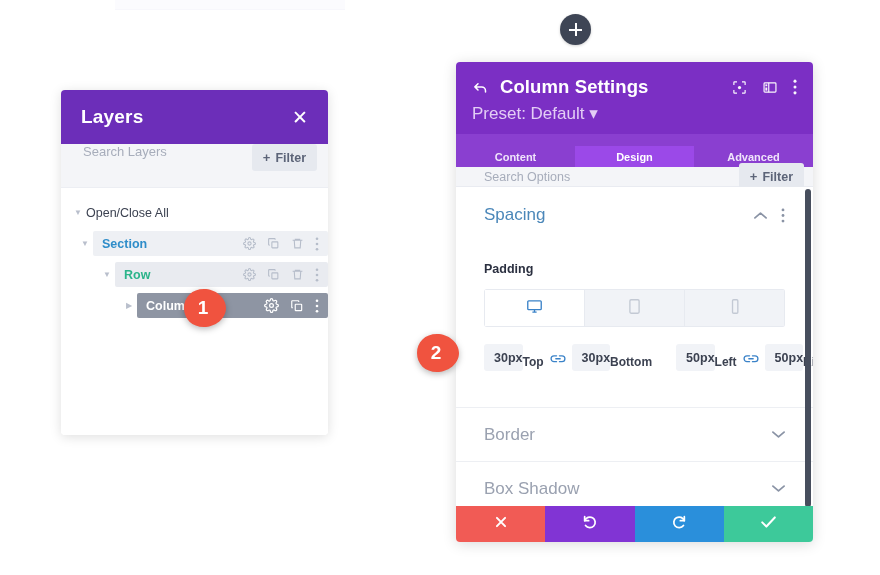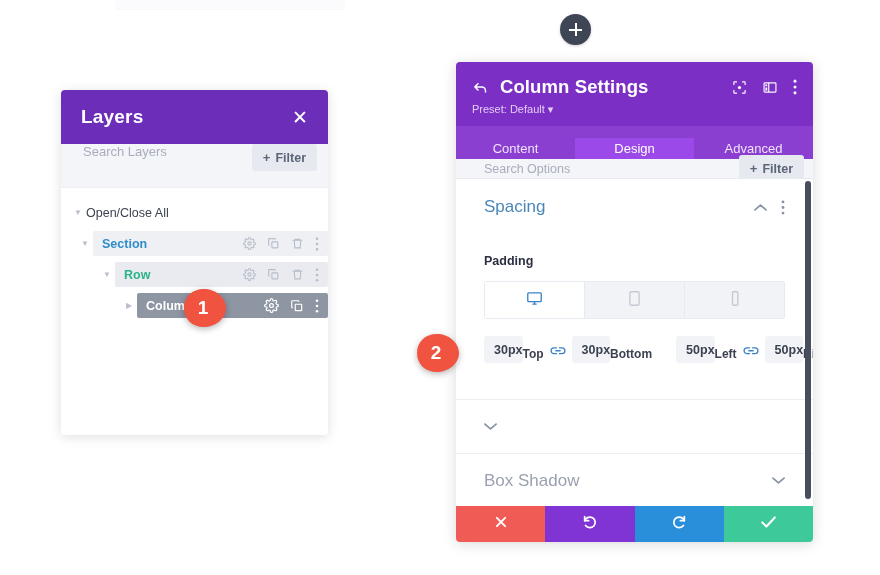--- a/index.html
+++ b/index.html
@@ -108,26 +108,26 @@
     overflow:hidden; display:flex; flex-direction:column;
   }
   .sp-header {
     background:#7b2fc4; padding: 14px 16px 10px 16px;
   }
   .sp-header-top { display:flex; align-items:center; }
   .sp-back { color:#fff; font-size:17px; margin-right:11px; cursor:pointer; display:flex; }
   .sp-title { color:#fff; font-size:18.5px; font-weight:bold; flex:1; letter-spacing:.1px; }
   .sp-hicons { display:flex; align-items:center; gap:15px; }
   .sp-hicons .hi { cursor:pointer; display:flex; opacity:.96; }
-  .sp-preset { color:#e3cdf5; font-size:11px; margin-top:5px; cursor:pointer; }
+  .sp-preset { color:#e3cdf5; font-size:17px; margin-top:5px; cursor:pointer; }
 
   .sp-tabs { display:flex; background:#8a3fd0; height:33px; }
   .sp-tab {
     flex:1; display:flex; align-items:center; justify-content:center;
-    color:#f0e4fb; font-size:13px; font-weight:normal; cursor:pointer;margin-top:12px;
+    color:#f0e4fb; font-size:11px; font-weight:bold; cursor:pointer;margin-top:12px;
   }
   .sp-tab.active { background:#9b49e8; color:#fff; }
 
   .sp-search-bar {
     height:20px; background:#f4f5f8;
     display:flex; align-items:center; justify-content:space-between;
     padding: 0 9px 0 28px; border-bottom:1px solid #e9ebf1;
   }
   .sp-search-ph { color:#a7adbb; font-size:12.5px; }
 
@@ -463,20 +463,21 @@
               <div class="pad-input">50px</div>
               <div class="pad-cap">Right</div>
             </div>
           </div>
         </div>
       </div>
 
       <div style="height:34px"></div>
 
       <div class="sec-closed">
+        <span class="sec-title-closed">Border</span>
         <span class="chev">
           <svg width="13" height="9" viewBox="0 0 14 9" fill="none" stroke="#8a93a5" stroke-width="1.9" stroke-linecap="round" stroke-linejoin="round">
               <path d="M1 2l6 5 6-5"></path>
             </svg>
         </span>
       </div>
 
       <div class="sec-closed">
         <span class="sec-title-closed">Box Shadow</span>
         <span class="chev">

